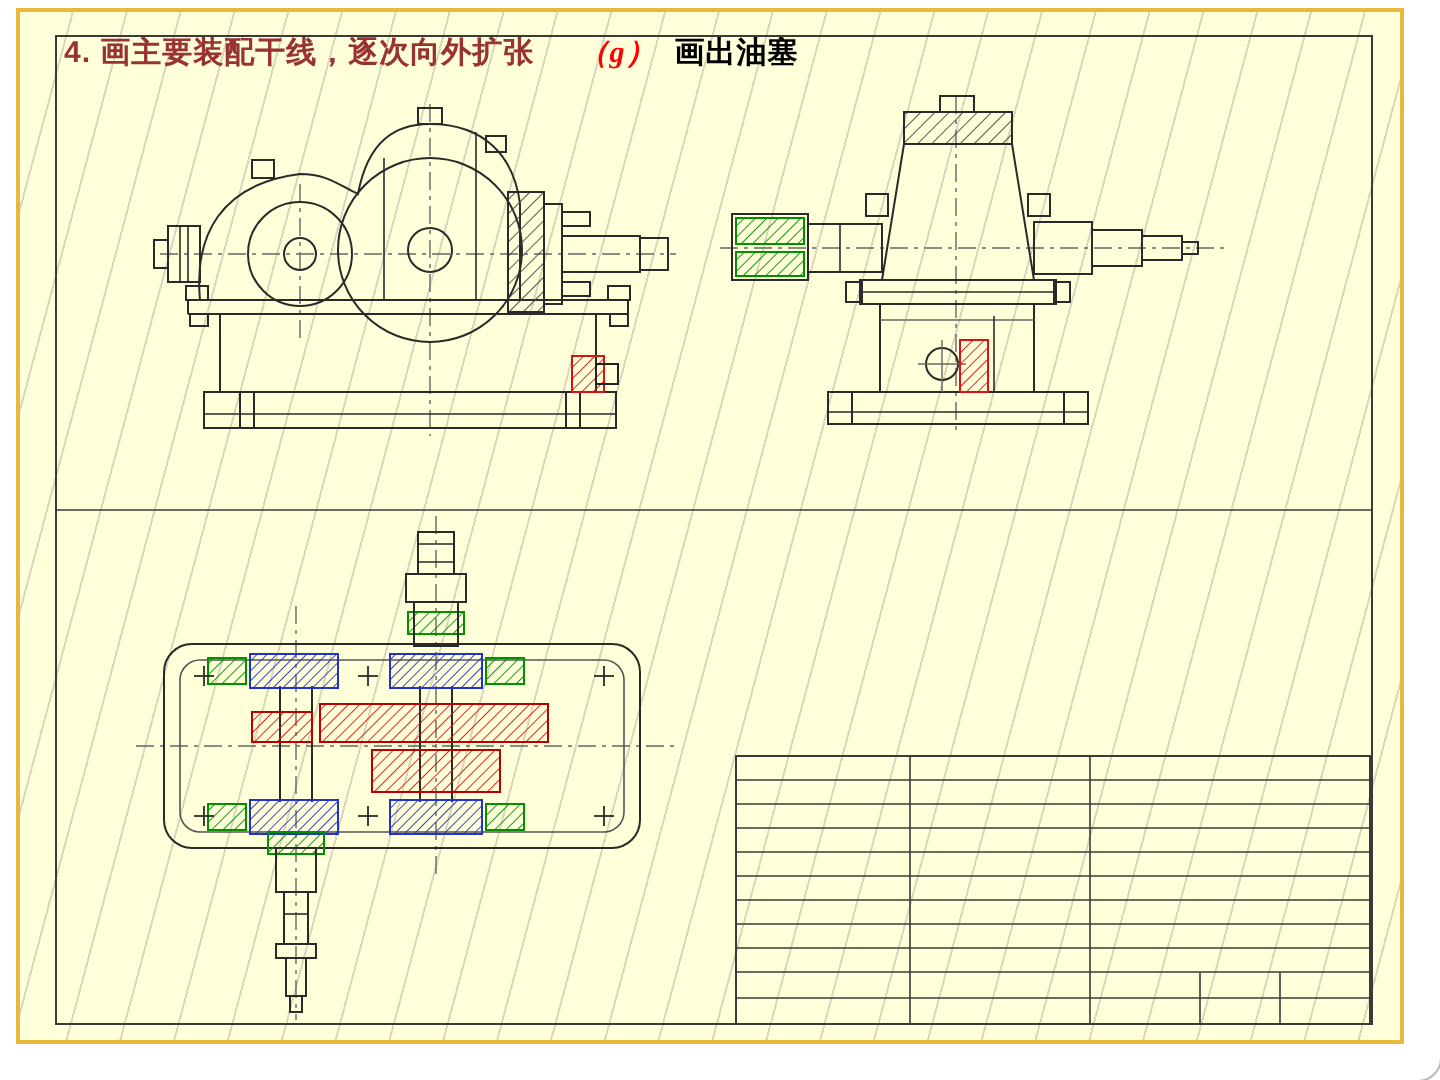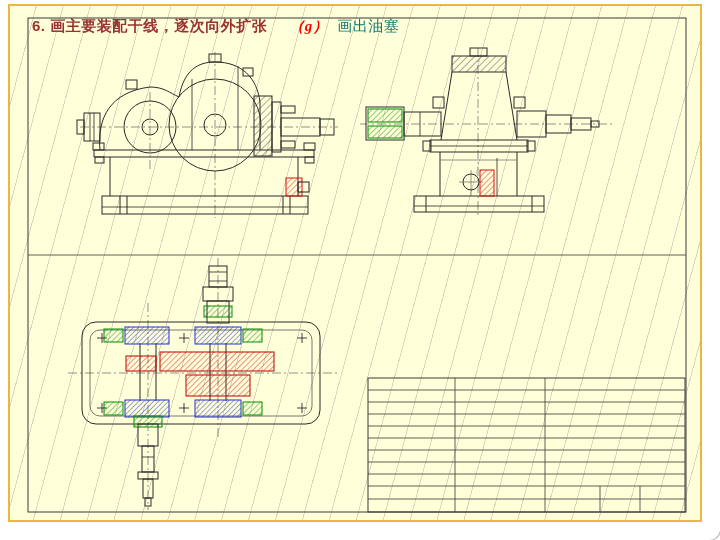--- a/index.html
+++ b/index.html
@@ -14,30 +14,30 @@
     background-color:#FFFFDA;
     background-image:repeating-linear-gradient(105deg,transparent 0 25px,#DDD6BE 25px 26px);
     border:2px solid #E9B83C;
   }
   .overlay{position:absolute;left:0;top:0;width:720px;height:540px;pointer-events:none;}
   .title-row{
     position:absolute;left:32px;top:17px;white-space:nowrap;font-size:15px;letter-spacing:0.5px;
   }
   .title-main{color:#993333;font-weight:bold;}
   .substep-label{color:#FF0000;font-weight:bold;font-style:italic;margin-left:22px;font-family:"Liberation Serif",serif;}
-  .substep-text{color:#0f766e;font-weight:normal;margin-left:9px;}
+  .substep-text{color:#000000;font-weight:bold;margin-left:9px;}
 </style>
 </head>
 <body>
 
 <div class="viewport">
   <div class="slide"></div>
 
   <div class="title-row">
-    <span class="title-main">6. 画主要装配干线，逐次向外扩张</span><span class="substep-label">（g）</span><span class="substep-text">画出油塞</span>
+    <span class="title-main">4. 画主要装配干线，逐次向外扩张</span><span class="substep-label">（g）</span><span class="substep-text">画出油塞</span>
   </div>
 
   <svg class="overlay" viewBox="0 0 720 540" fill="none" stroke="#2a2a2a" stroke-width="1">
     <defs>
       <pattern id="hB" width="5" height="5" patternUnits="userSpaceOnUse" patternTransform="rotate(45)">
         <line x1="0" y1="0" x2="0" y2="5" stroke="#444" stroke-width="0.9"></line>
       </pattern>
       <pattern id="hR" width="4" height="4" patternUnits="userSpaceOnUse" patternTransform="rotate(45)">
         <line x1="0" y1="0" x2="0" y2="4" stroke="#DD1111" stroke-width="0.9"></line>
       </pattern>

